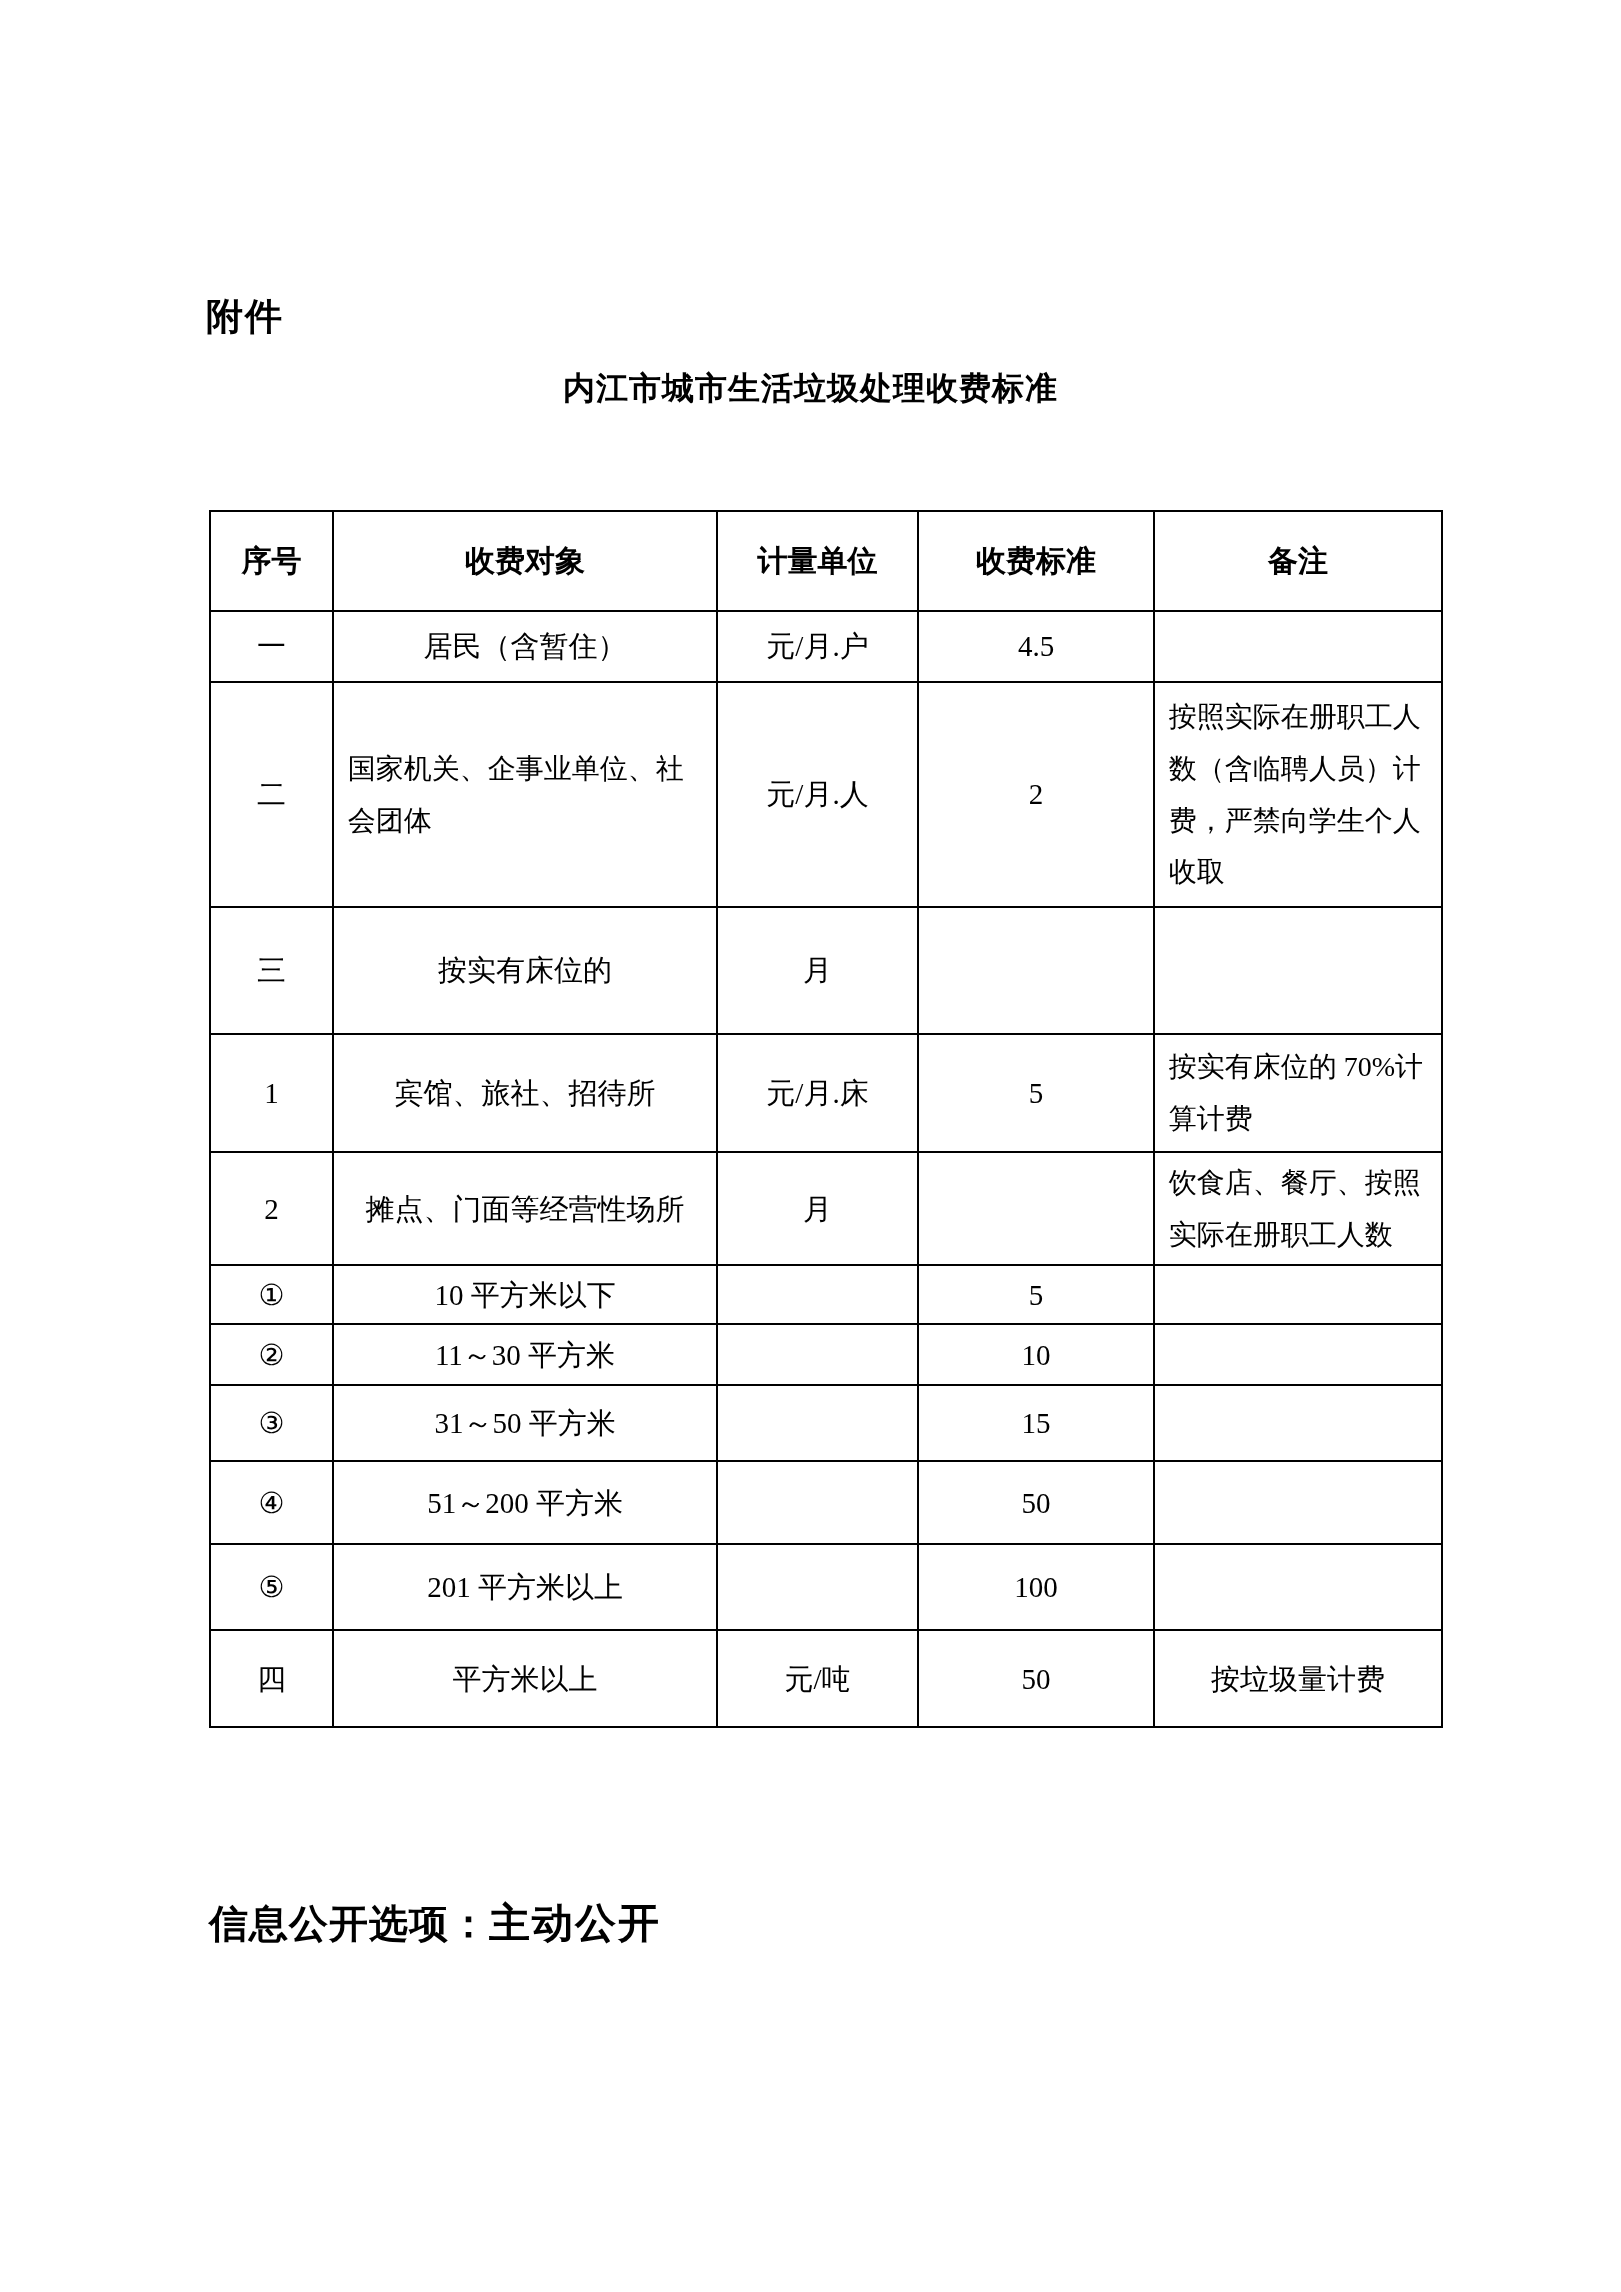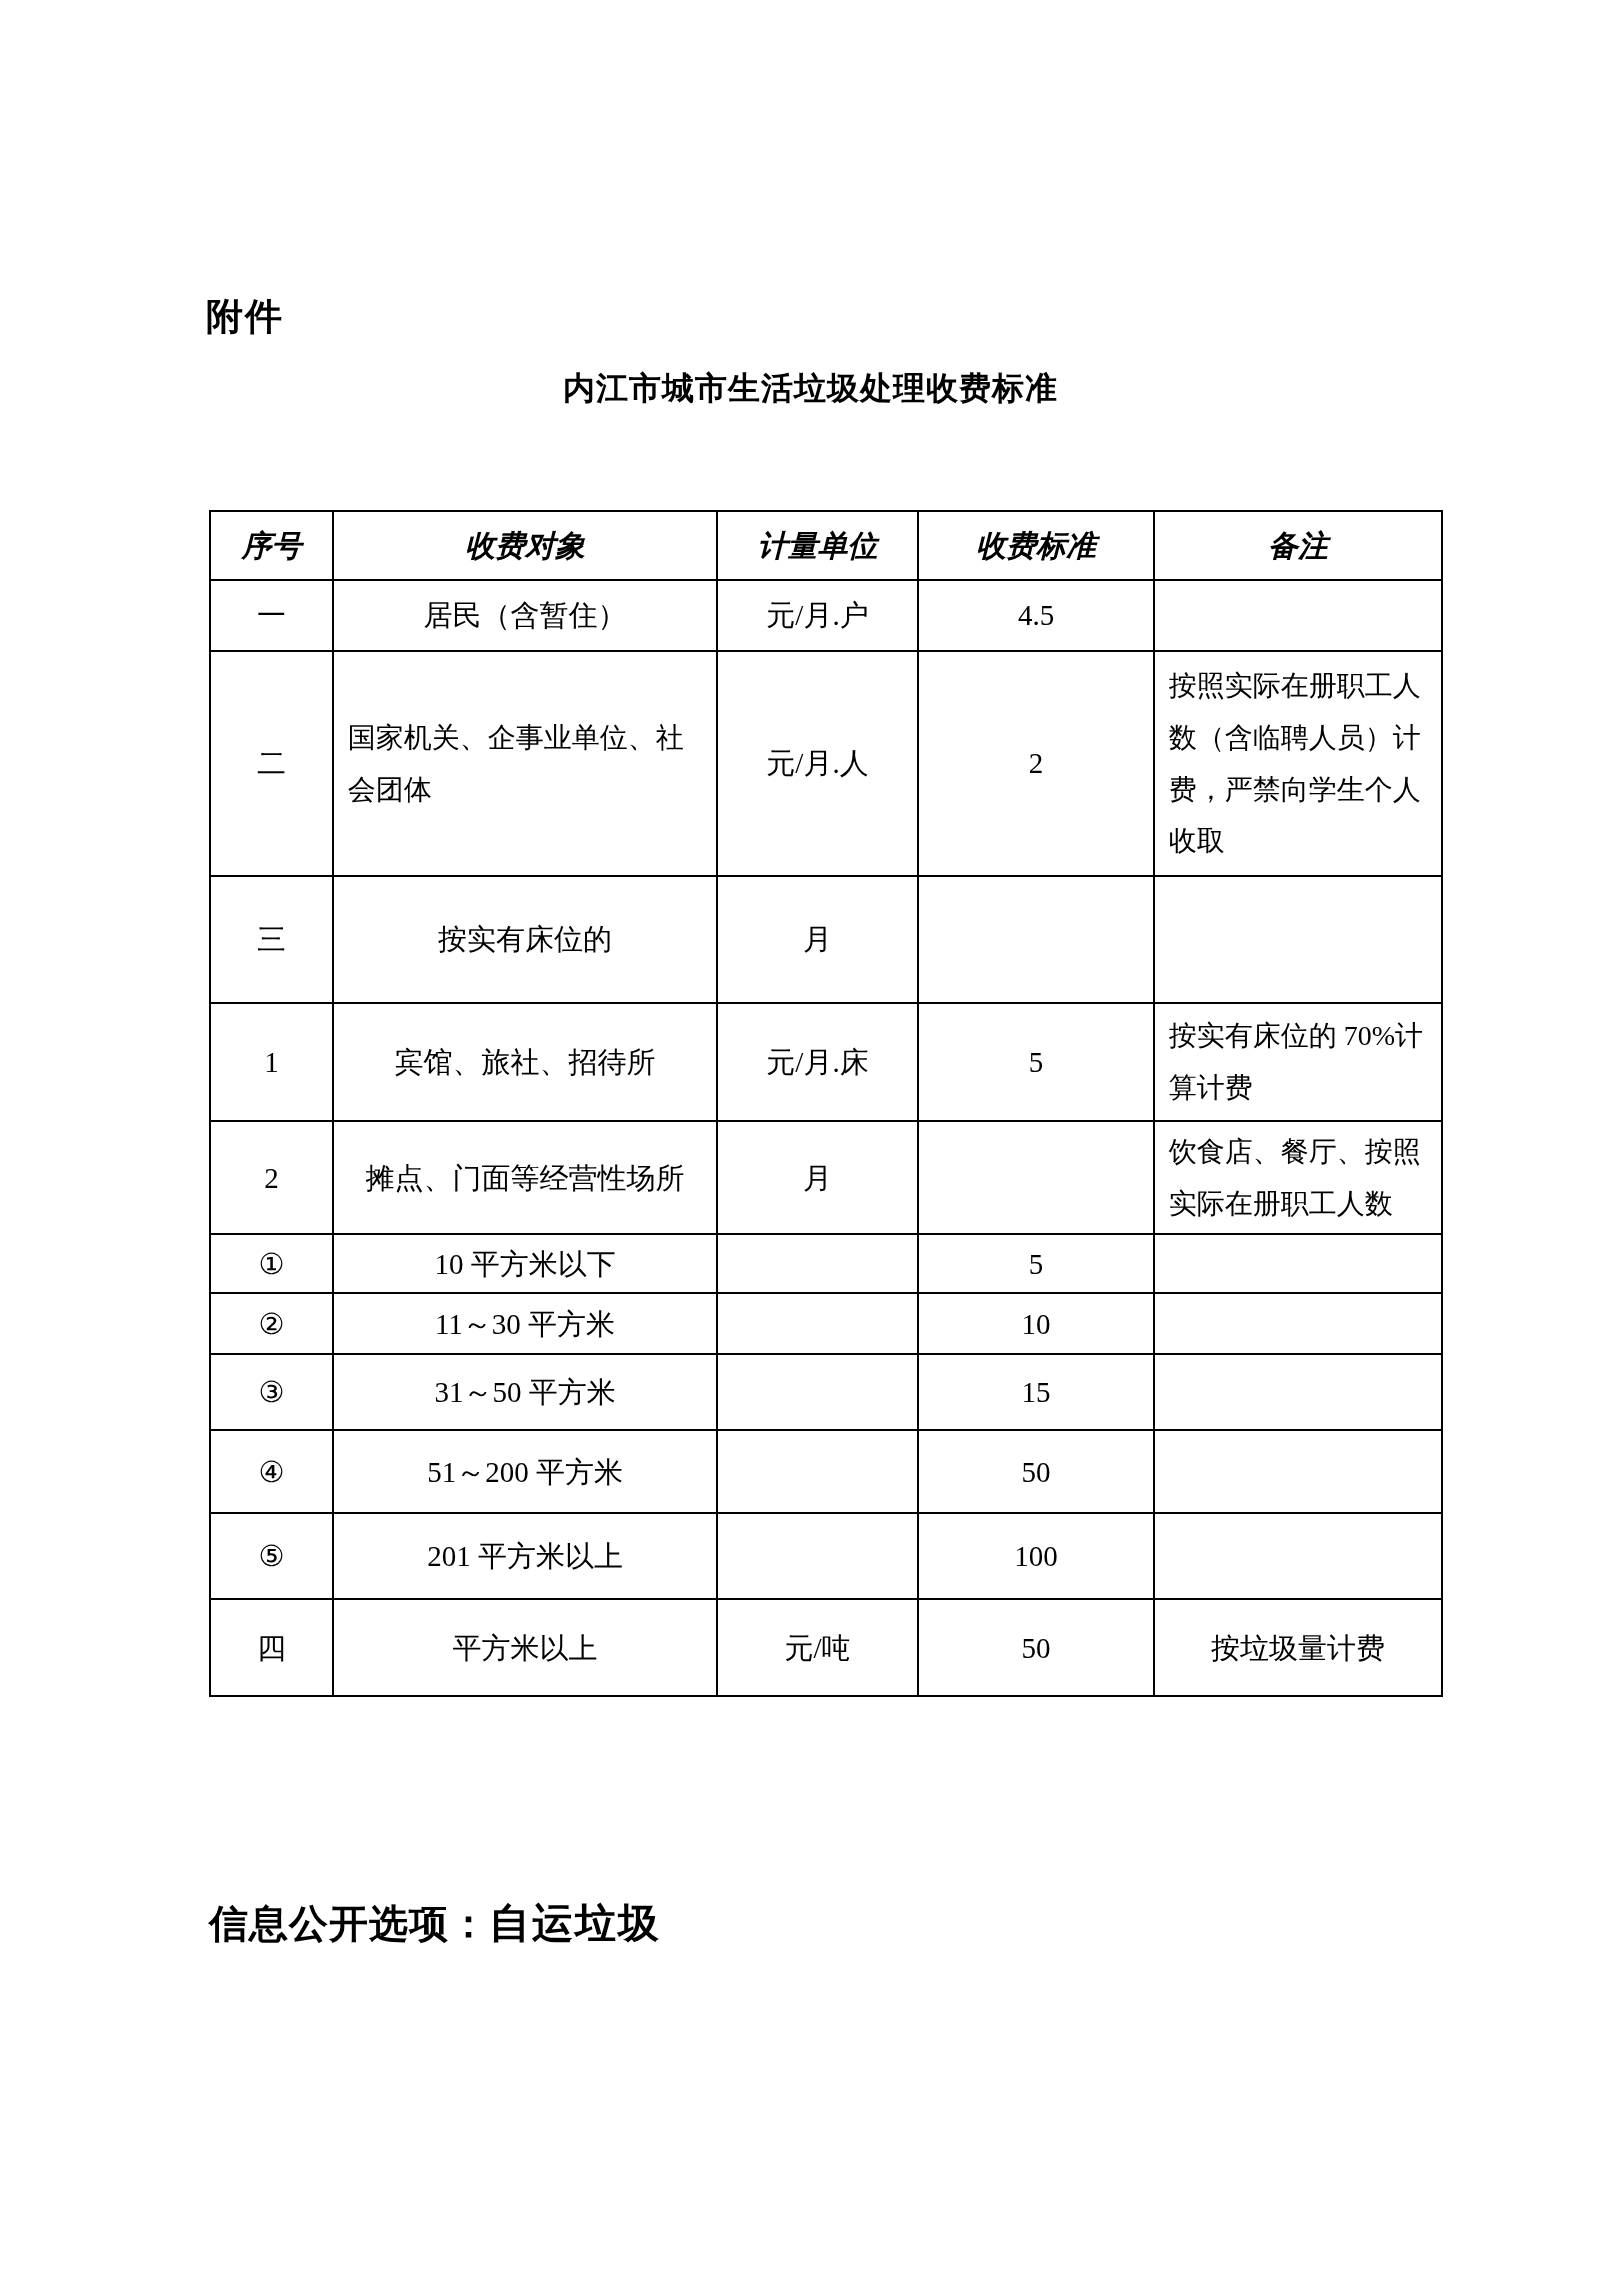--- a/index.html
+++ b/index.html
@@ -97,21 +97,21 @@
 
   <table class="fee-table">
     <colgroup>
       <col style="width:123px">
       <col style="width:384px">
       <col style="width:201px">
       <col style="width:236px">
       <col style="width:288px">
     </colgroup>
     <tbody>
-      <tr style="height:69px;font-style:italic;">
+      <tr style="height:100px;">
         <th>序号</th>
         <th>收费对象</th>
         <th>计量单位</th>
         <th>收费标准</th>
         <th>备注</th>
       </tr>
 
       <tr style="height:71px;">
         <td>一</td>
         <td>居民（含暂住）</td>
@@ -196,17 +196,17 @@
         <td>四</td>
         <td>平方米以上</td>
         <td>元/吨</td>
         <td>50</td>
         <td>按垃圾量计费</td>
       </tr>
     </tbody>
   </table>
 
   <div class="footer-line">
-    <span class="lbl">信息公开选项：</span><span class="val">自运垃圾</span>
+    <span class="lbl">信息公开选项：</span><span class="val">主动公开</span>
   </div>
 
 </div>
 
 
 </body></html>

